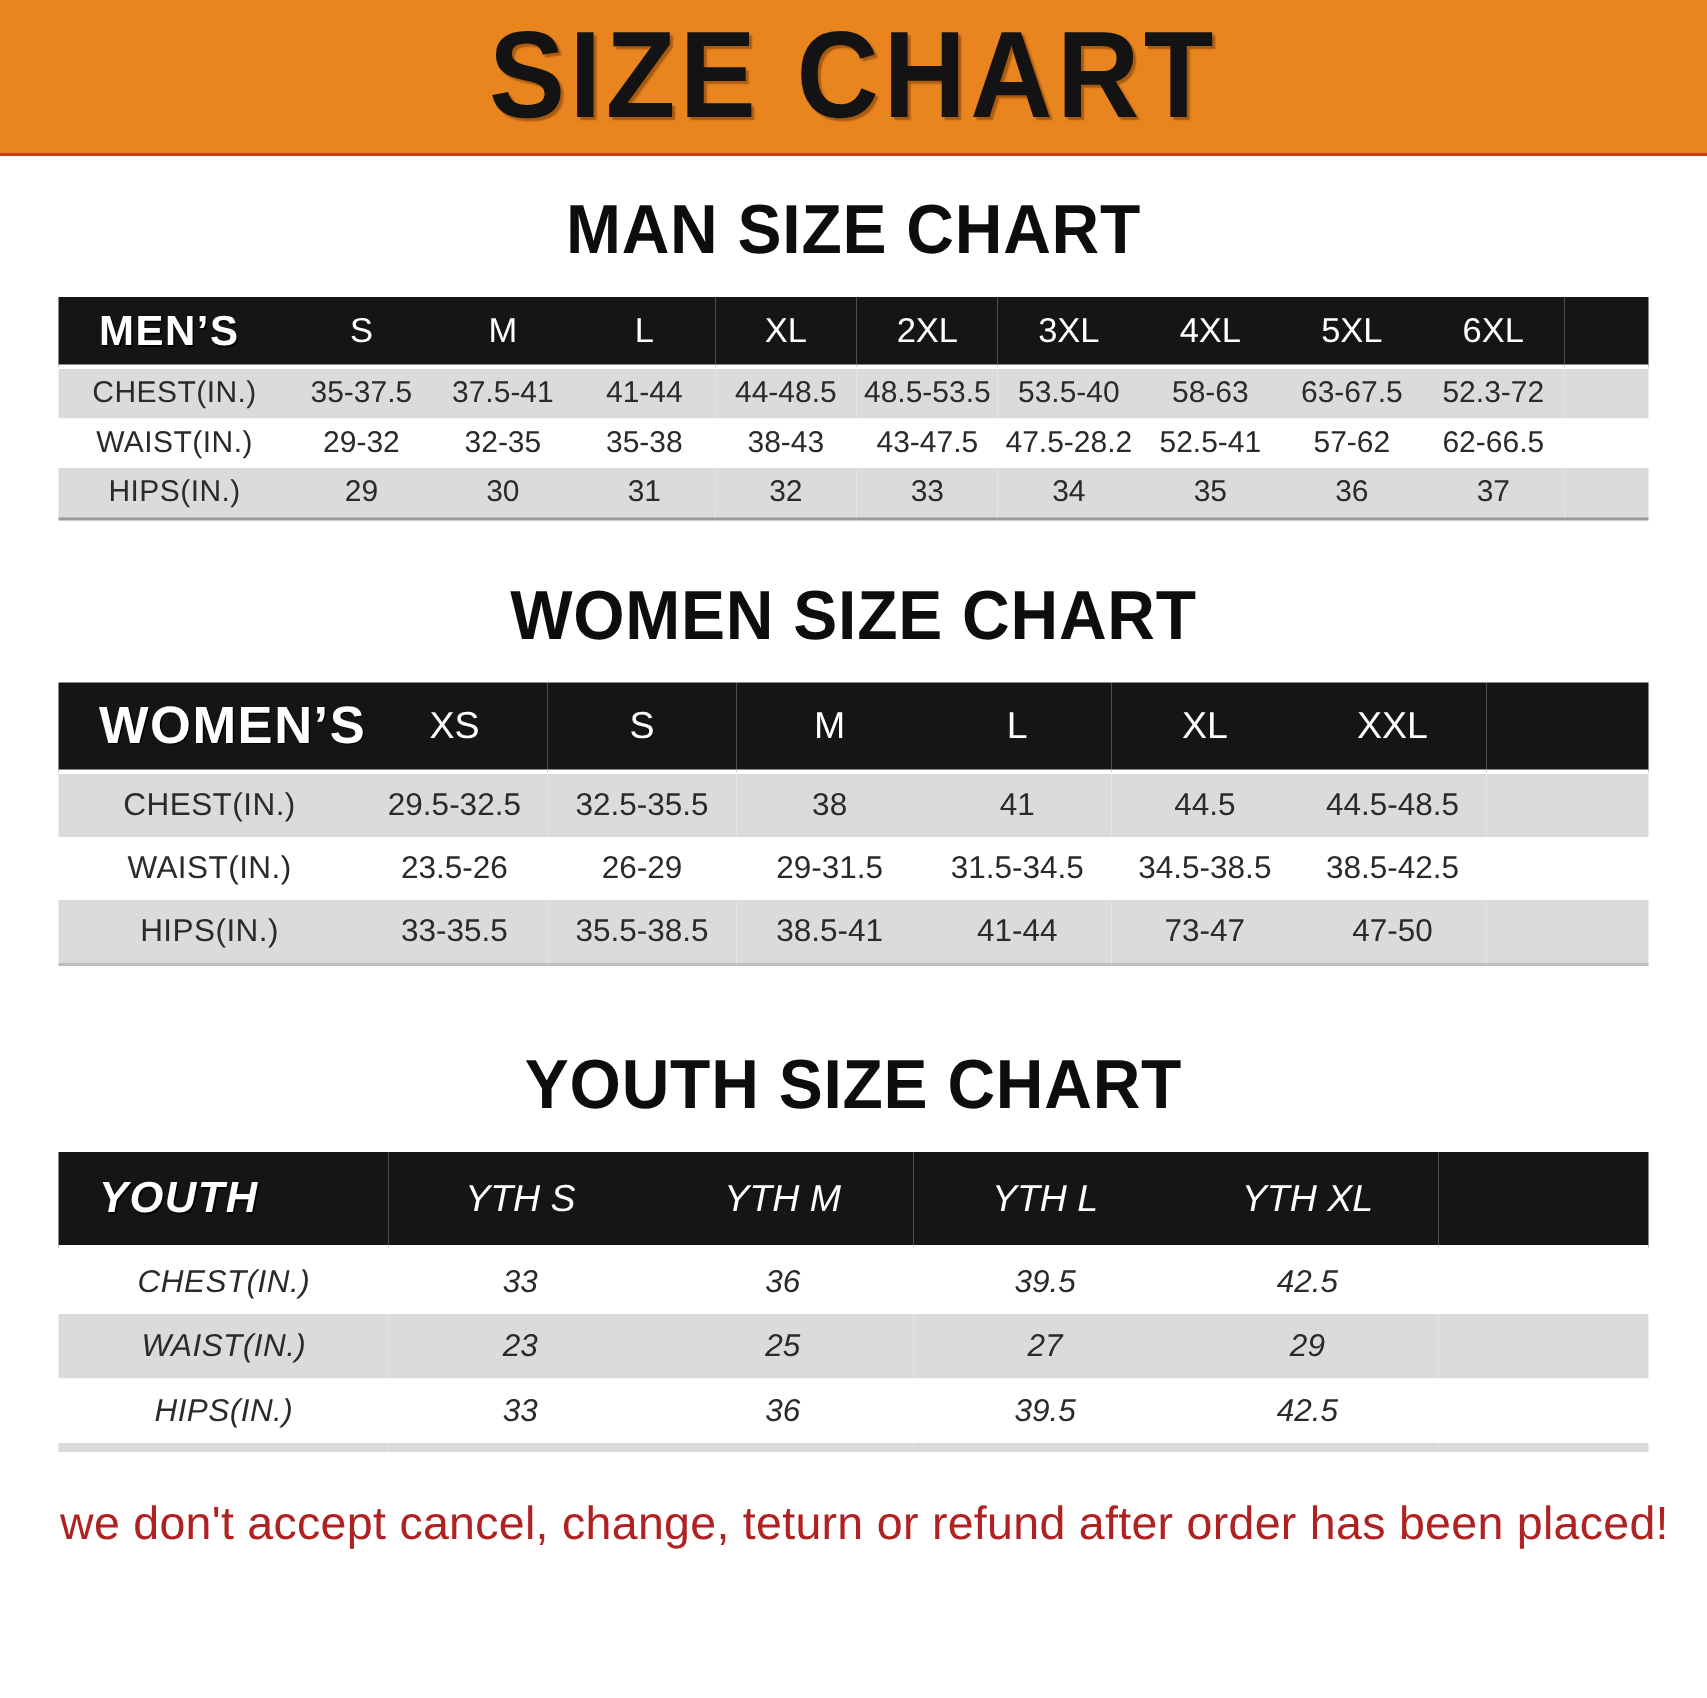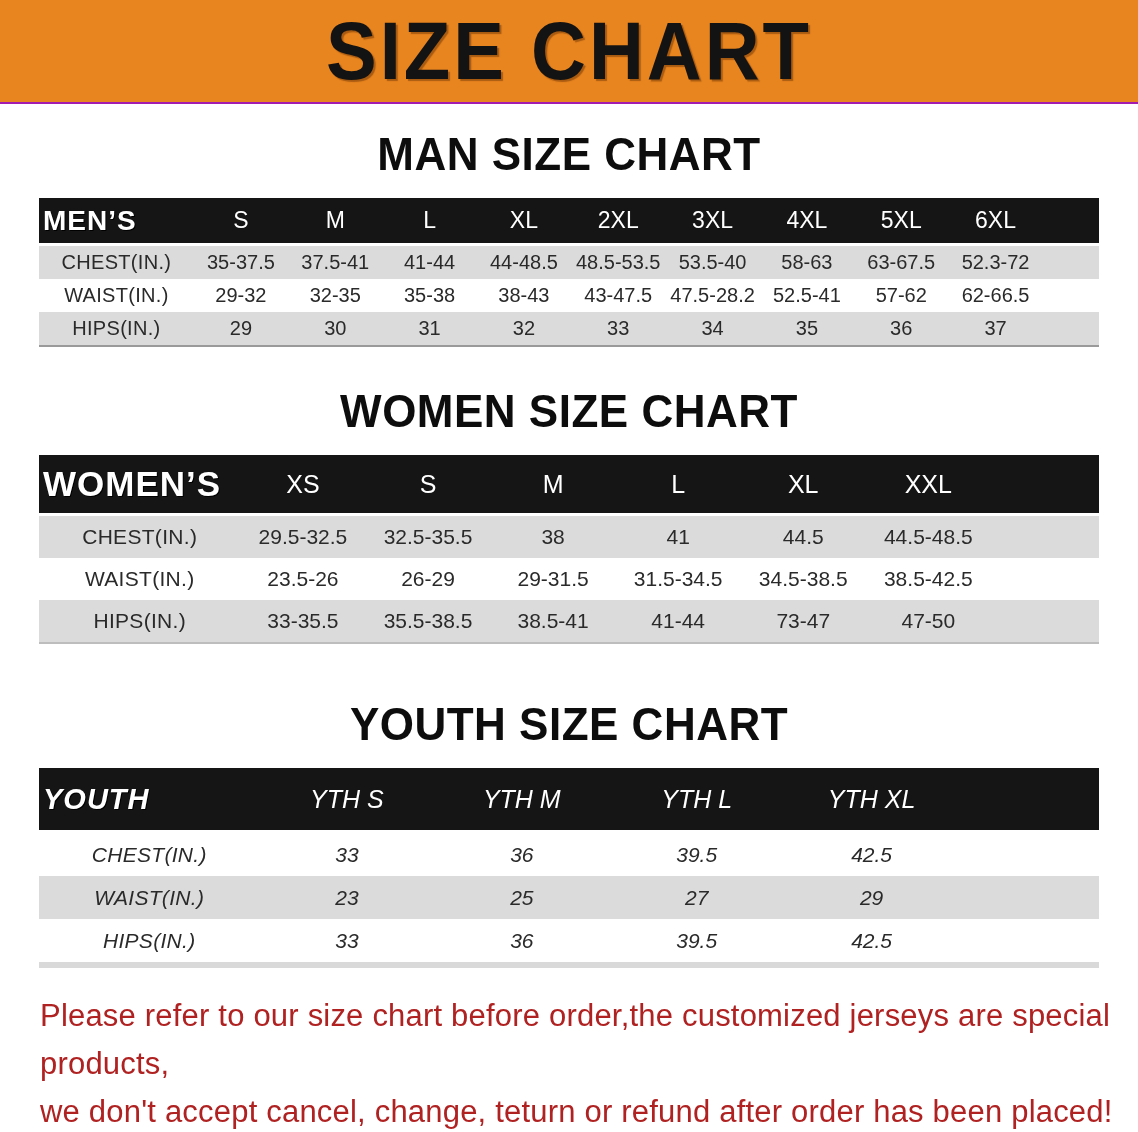--- a/index.html
+++ b/index.html
@@ -7,21 +7,21 @@
     width:1138px;height:1132px;
     background:#ffffff;
     font-family:"Liberation Sans",sans-serif;
     overflow:hidden;
   }
   
   .banner{
     width:100%;height:102px;
     background:#E9851E;
     display:flex;align-items:center;justify-content:center;
-    border-bottom:2px solid #a21caf;
+    border-bottom:2px solid #c2410c;
   }
   .banner h1{
     margin:0;
     font-size:76px;line-height:102px;
     font-weight:bold;letter-spacing:3px;
     color:#131313;
     text-shadow:2px 2px 1px rgba(90,40,0,0.45);
     transform:scaleY(1.08);
   }
   
@@ -41,21 +41,21 @@
     border-collapse:collapse;table-layout:fixed;
   }
   .size-table th{
     background:#151515;color:#ffffff;
     font-weight:normal;
     border-bottom:3px solid #ffffff;
     text-align:center;
     padding:0;
   }
   .size-table th.corner{
-    text-align:left;padding-left:4px;
+    text-align:left;padding-left:27px;
     font-weight:bold;letter-spacing:1px;
     text-shadow:1px 1px 0 #000;
     margin-left:24px;
   }
   .size-table td{
     text-align:center;color:#2a2a2a;
     padding:0;background:#ffffff;
   }
   .size-table tr.shade td{background:#DBDBDB;}
   .size-table td.rowlabel{letter-spacing:0.3px;}
@@ -281,15 +281,14 @@
         <td>36</td>
         <td>39.5</td>
         <td>42.5</td>
         <td></td>
       </tr>
     </tbody>
   </table>
 </section>
 
 <footer class="footer">
-  <div>Please refer to our size chart before order,the customized jerseys are special products,</div>
   <div>we don't accept cancel, change, teturn or refund after order has been placed!</div>
 </footer>
 
 </body></html>

